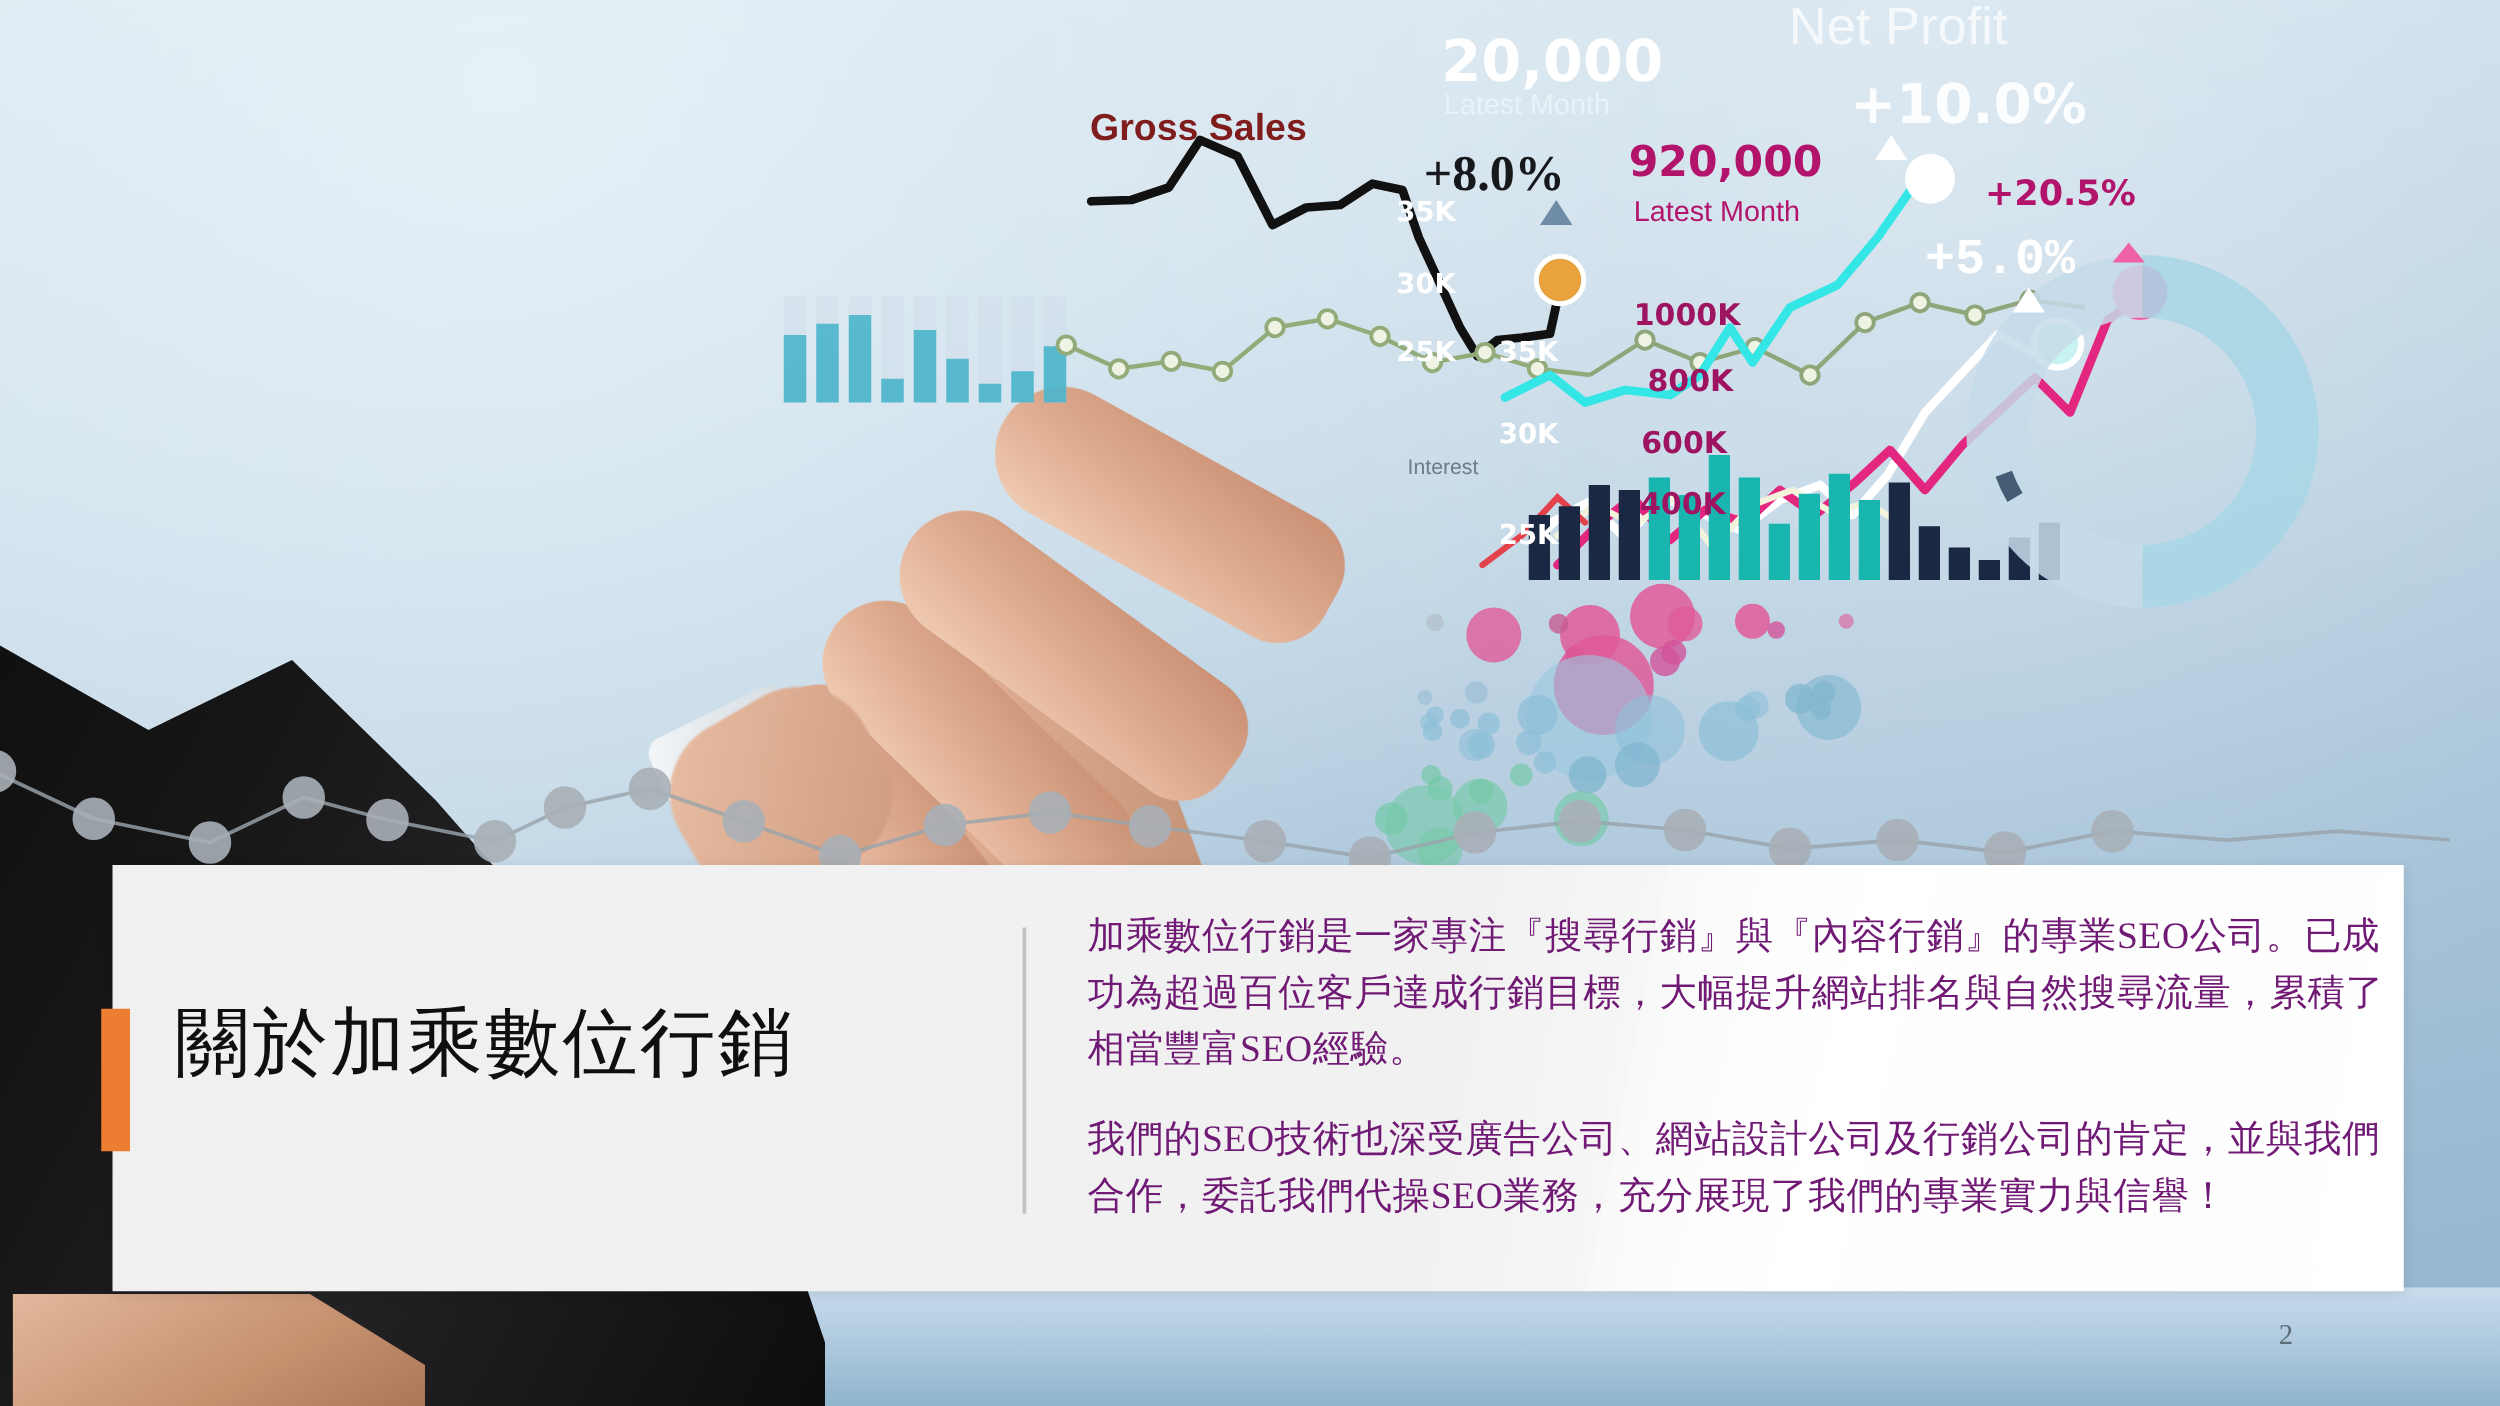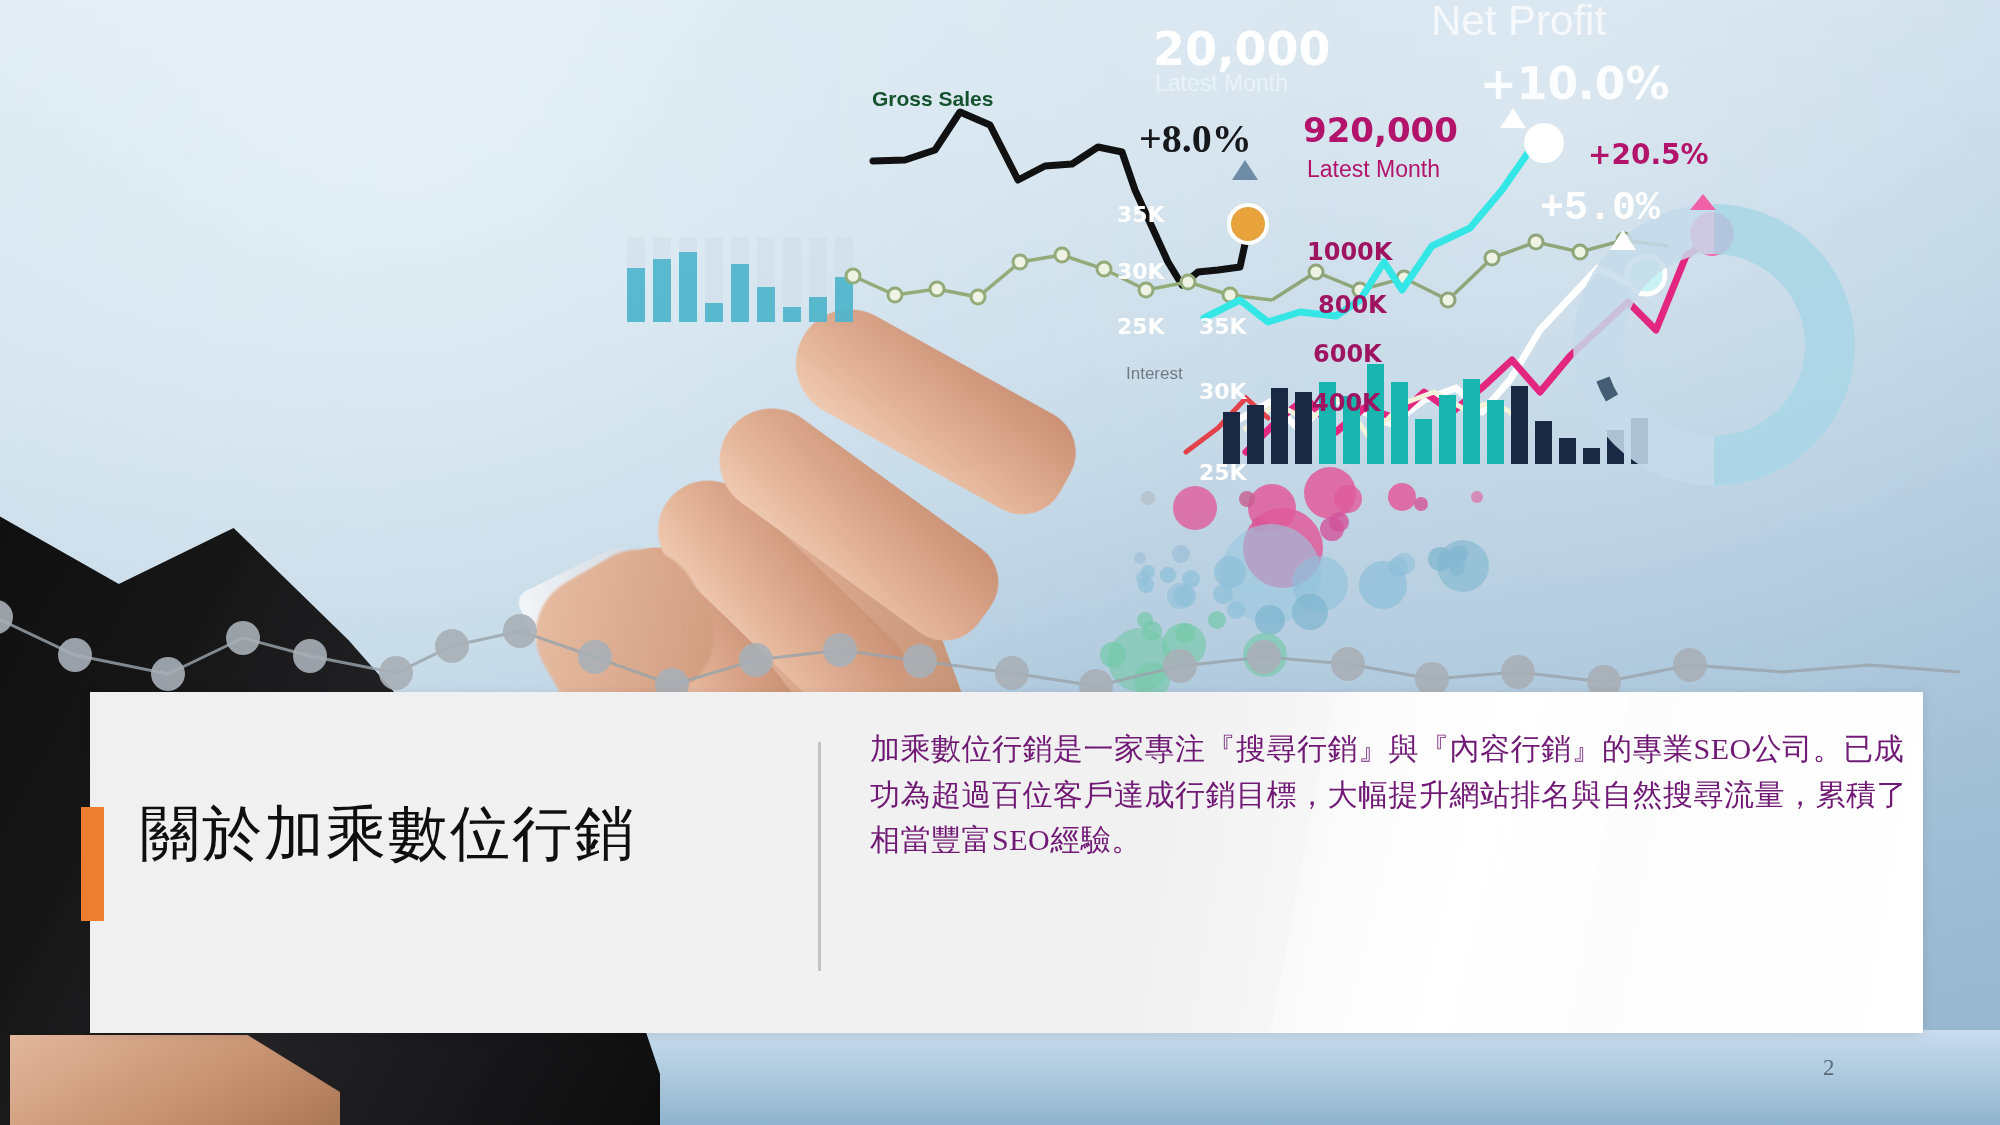--- a/index.html
+++ b/index.html
@@ -44,36 +44,36 @@
   .fistbottom{position:absolute;left:10px;top:1035px;width:330px;height:95px;
     background:linear-gradient(150deg,#e2b79c 0%,#c6916f 60%,#a97656 100%);
     clip-path:polygon(0% 0%,72% 0%,100% 60%,100% 100%,0% 100%);filter:blur(.6px);}
 
   
   .viz{position:absolute;inset:0;}
   .viz svg{position:absolute;left:0;top:0;}
   .lbl{position:absolute;font-family:"DejaVu Sans",sans-serif;font-weight:bold;
        white-space:nowrap;line-height:1;}
 
-  .lbl-gross{left:872px;top:88px;font-size:21px;color:#14532d;font-weight:600;
+  .lbl-gross{left:872px;top:88px;font-size:30px;color:#7f1d1d;font-weight:600;
        font-family:"Liberation Sans",sans-serif;}
   .lbl-interest{left:1126px;top:365px;font-size:17px;color:#707b84;font-weight:400;
        font-family:"Liberation Sans",sans-serif;}
   .lbl-netprofit{left:1431px;top:0px;font-size:42px;color:rgba(255,255,255,.72);font-weight:400;
        font-family:"Liberation Sans",sans-serif;}
 
   .big-white{color:#ffffff;font-size:46px;font-family:"DejaVu Sans",sans-serif;font-weight:bold;}
   .sub-white{color:#e9f2f7;font-size:23px;font-family:"Liberation Sans",sans-serif;font-weight:400;}
   .big-pink{color:#b3146b;font-size:34px;font-family:"DejaVu Sans",sans-serif;font-weight:bold;text-align:right;}
   .sub-pink{color:#b3146b;font-size:23px;font-family:"Liberation Sans",sans-serif;font-weight:400;}
   .pct-dark{color:#16181c;font-size:40px;font-family:Liberation Serif, serif;font-weight:bold;}
   .pct-white{color:#ffffff;font-size:40px;font-family:Liberation Mono, monospace;font-weight:bold;}
   .pct-pink{color:#b3146b;font-size:28px;font-family:"DejaVu Sans",sans-serif;font-weight:bold;}
   .pct-white-lg{color:rgba(255,255,255,.9);font-size:44px;font-family:"DejaVu Sans",sans-serif;font-weight:bold;}
-  .tick-w{color:#ffffff;font-size:22px;font-family:"DejaVu Sans",sans-serif;font-weight:bold;margin-top:44px;}
+  .tick-w{color:#ffffff;font-size:22px;font-family:"DejaVu Sans",sans-serif;font-weight:bold;}
   .tick-p{color:#9e1460;font-size:24px;font-family:"DejaVu Sans",sans-serif;font-weight:bold;margin-left:24px;}
 
   .tri{position:absolute;width:0;height:0;border-left:13px solid transparent;
        border-right:13px solid transparent;}
 
   
   .panel{position:absolute;left:90px;top:692px;width:1833px;height:341px;
     background:linear-gradient(100deg,#f0f0f0 0%,#f1f1f1 58%,#fbfbfb 72%,#ffffff 100%);
     box-shadow:0 2px 10px rgba(0,0,0,.10);}
   .panel-sheen{position:absolute;left:1180px;top:0;width:360px;height:341px;
@@ -340,16 +340,17 @@
   <div class="panel">
     <div class="panel-sheen"></div>
   </div>
   <div class="accent"></div>
   <div class="divider"></div>
 
   <div class="title">關於加乘數位行銷</div>
 
   <div class="body-wrap">
     <p class="para">加乘數位行銷是一家專注『搜尋行銷』與『內容行銷』的專業SEO公司。已成功為超過百位客戶達成行銷目標，大幅提升網站排名與自然搜尋流量，累積了相當豐富SEO經驗。</p>
+    <p class="para">我們的SEO技術也深受廣告公司、網站設計公司及行銷公司的肯定，並與我們合作，委託我們代操SEO業務，充分展現了我們的專業實力與信譽！</p>
   </div>
 
   <div class="pagenum">2</div>
 </div>
 
 </body></html>

